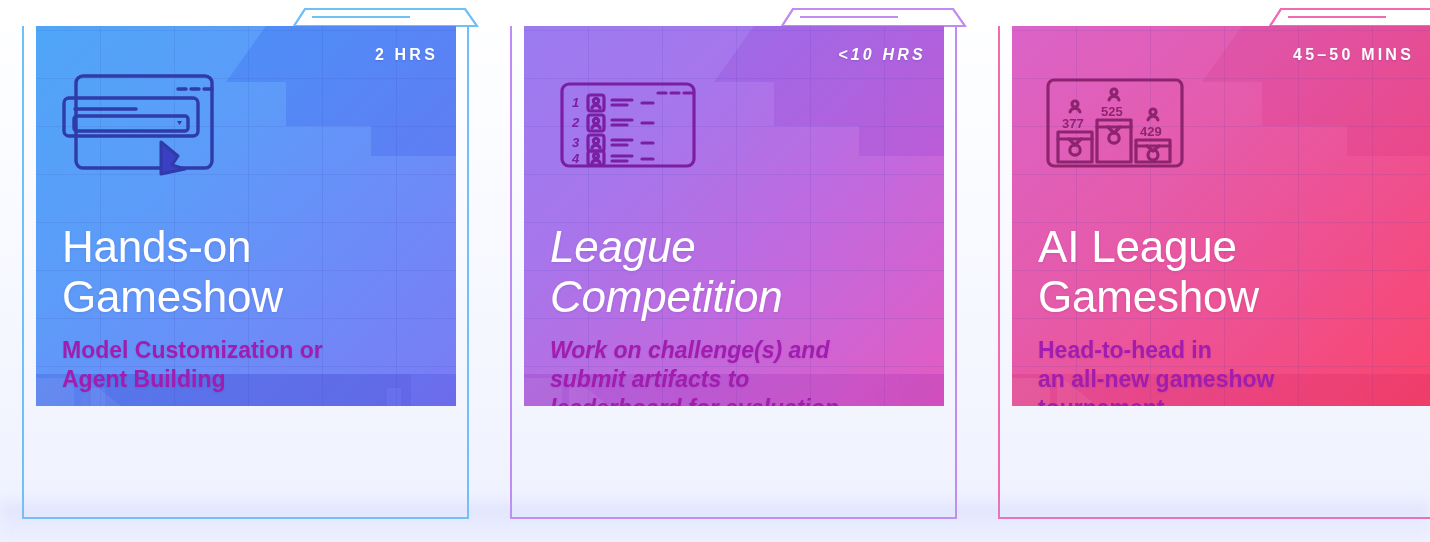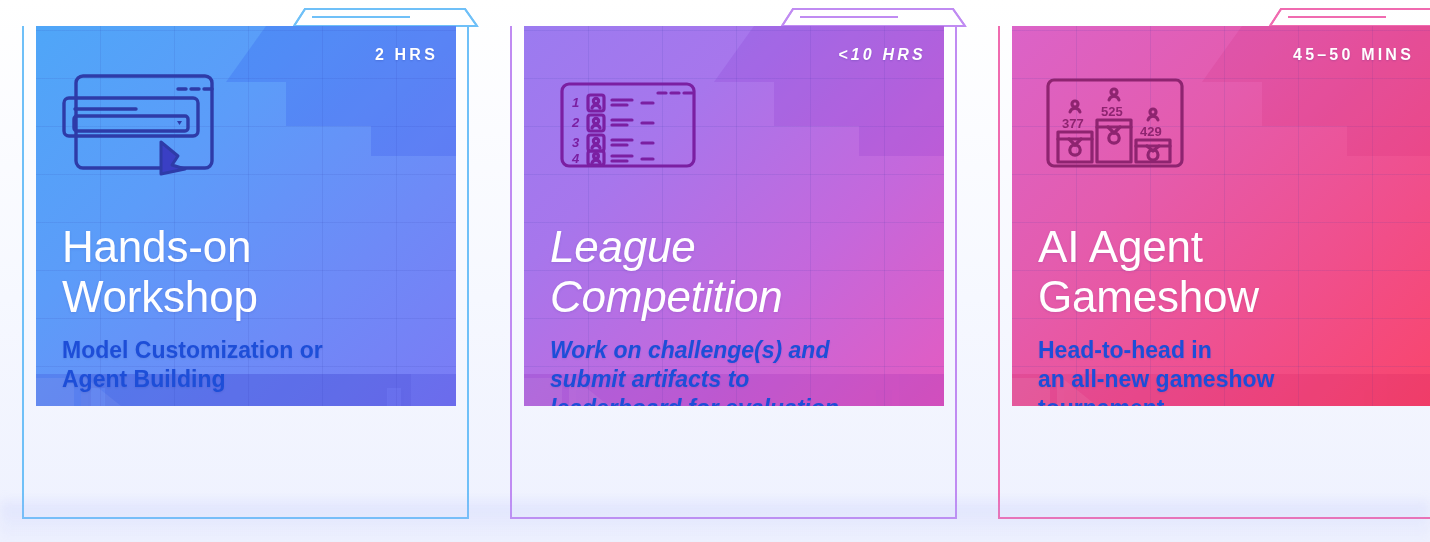--- a/index.html
+++ b/index.html
@@ -82,21 +82,21 @@
   .title{
     color:#ffffff;
     font-size:44px;line-height:50px;
     font-weight:normal;
     letter-spacing:-0.2px;
     white-space:pre-line;
     text-shadow:0 1px 3px rgba(40,40,120,.12);
   }
   .subtitle{
     margin-top:14px;
-    color:#1d4ed8;
+    color:#a21caf;
     font-size:23px;line-height:29px;
     font-weight:bold;
     white-space:pre-line;
     text-shadow:0 1px 2px rgba(40,40,120,.12);
   }
 </style>
 </head>
 <body>
 
 <div class="deck">
@@ -142,21 +142,21 @@
           <rect x="4" y="28" width="134" height="38" rx="5"></rect>
           <line x1="15" y1="39" x2="76" y2="39"></line>
           <rect x="14" y="46" width="114" height="15" rx="3"></rect>
           <path d="M117,51 l5,0 l-2.5,4 Z" fill="#2E3BA8" stroke="none"></path>
           <path d="M101,72 L101,104 L125,99 L112,95 L118,86 Z" fill="#3A3FC4" stroke="#2E3BA8" stroke-width="3"></path>
         </svg>
       </div>
 
       <div class="texts">
         <div class="title">Hands-on
-Workshop</div>
+Gameshow</div>
         <div class="subtitle">Model Customization or
 Agent Building</div>
       </div>
     </div>
   </div>
 
   <div class="card-wrap c2">
     <div class="frame">
       <svg viewBox="0 0 456 525">
         <path d="M1,26 L1,518 L446,518 L446,26 L272,26 L283,9 L443,9 L455,26 L446,26" fill="none" stroke="#C08BF2" stroke-width="2"></path>
@@ -293,21 +293,21 @@
           <path d="M112,50 a5.2,5.2 0 0 1 10,0" stroke-width="3"></path>
           <text x="104" y="66" font-family="Liberation Sans, sans-serif" font-size="13" font-weight="bold" fill="#8E2470" stroke="none">429</text>
           <rect x="100" y="70" width="34" height="22"></rect>
           <line x1="100" y1="76" x2="134" y2="76"></line>
           <path d="M111,76 l6,5 M123,76 l-6,5"></path>
           <circle cx="117" cy="85" r="5"></circle>
         </svg>
       </div>
 
       <div class="texts">
-        <div class="title">AI Agent
+        <div class="title">AI League
 Gameshow</div>
         <div class="subtitle">Head-to-head in
 an all-new gameshow
 tournament</div>
       </div>
     </div>
   </div>
 
 </div>
 

